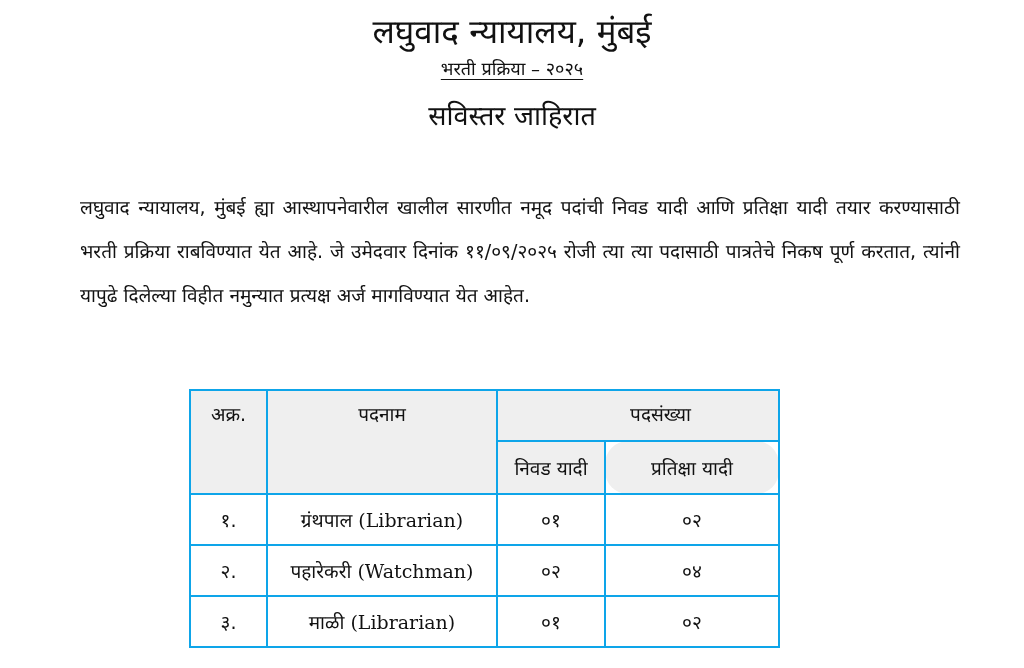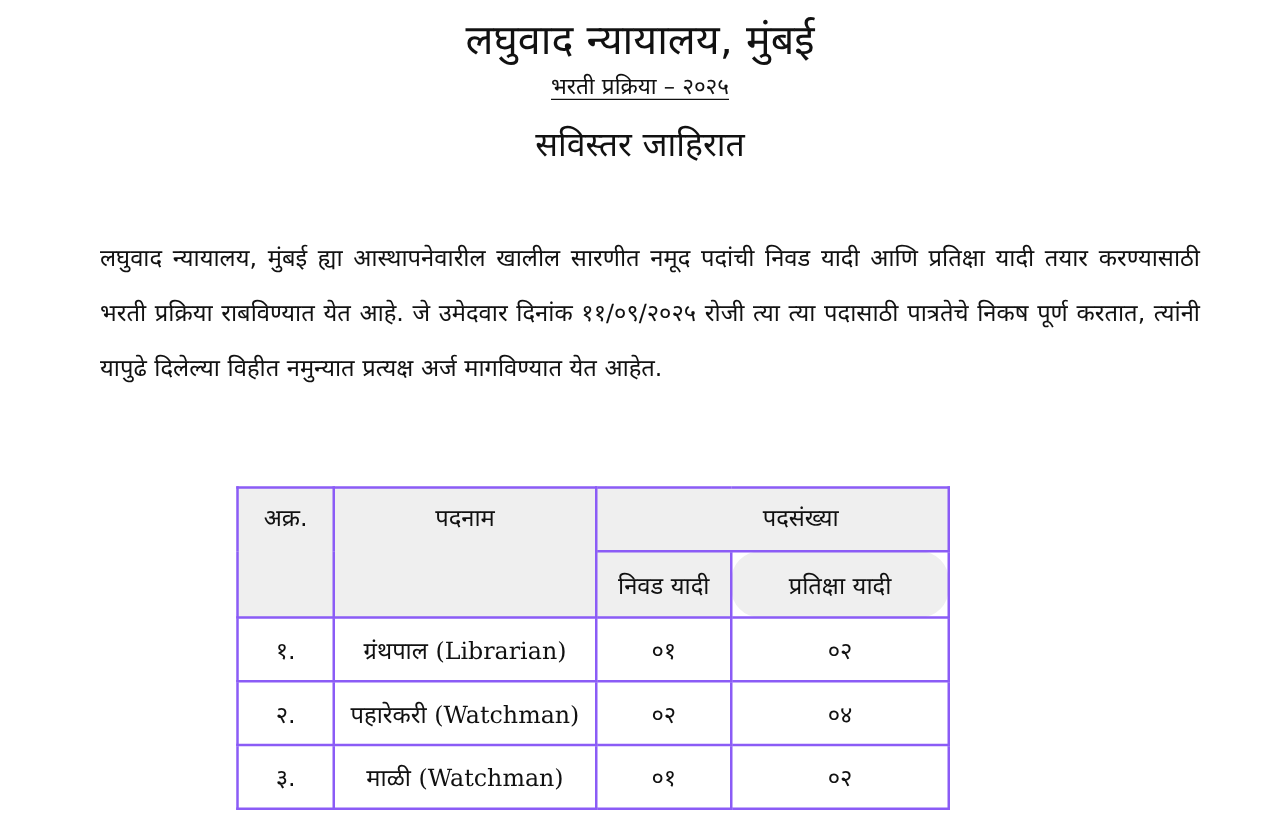--- a/index.html
+++ b/index.html
@@ -17,28 +17,28 @@
   .t3 { top: 96px; font-size: 27px; }
   .para {
     position: absolute; left: 80px; top: 185px; width: 880px;
     font-size: 19px; line-height: 44px; text-align: justify;
   }
   table {
     position: absolute; left: 189px; top: 389px;
     border-collapse: collapse; font-size: 19px;
   }
   td, th {
-    border: 2px solid #8b5cf6; text-align: center; padding: 0;
+    border: 2px solid #0ea5e9; text-align: center; padding: 0;
     font-weight: normal;
   }
   th { background: #efefef; }
   .hdr-top { height: 49px; vertical-align: top; padding-top: 10px; box-sizing: border-box; }
   .hdr-sub { height: 51px; }
   .c0 { width: 77px; }
-  .c1 { width: 210px; }
+  .c1 { width: 230px; }
   .c2 { width: 106px; margin-left: 32px; }
   .c3 { width: 172px; border-radius: 23px; }
   tr.row td { height: 49px; }
   .serif { font-family: "DejaVu Serif", serif; margin-left: 12px; }
 </style>
 </head>
 <body>
 
 <div class="title t1">लघुवाद न्यायालय, मुंबई</div>
 <div class="title t2"><span>भरती प्रक्रिया – २०२५</span></div>
@@ -64,18 +64,18 @@
     <td>०२</td>
   </tr>
   <tr class="row">
     <td>२.</td>
     <td class="serif">पहारेकरी (Watchman)</td>
     <td>०२</td>
     <td>०४</td>
   </tr>
   <tr class="row">
     <td>३.</td>
-    <td class="serif">माळी (Watchman)</td>
+    <td class="serif">माळी (Librarian)</td>
     <td>०१</td>
     <td>०२</td>
   </tr>
 </tbody>
   </table>
 
 </body></html>

